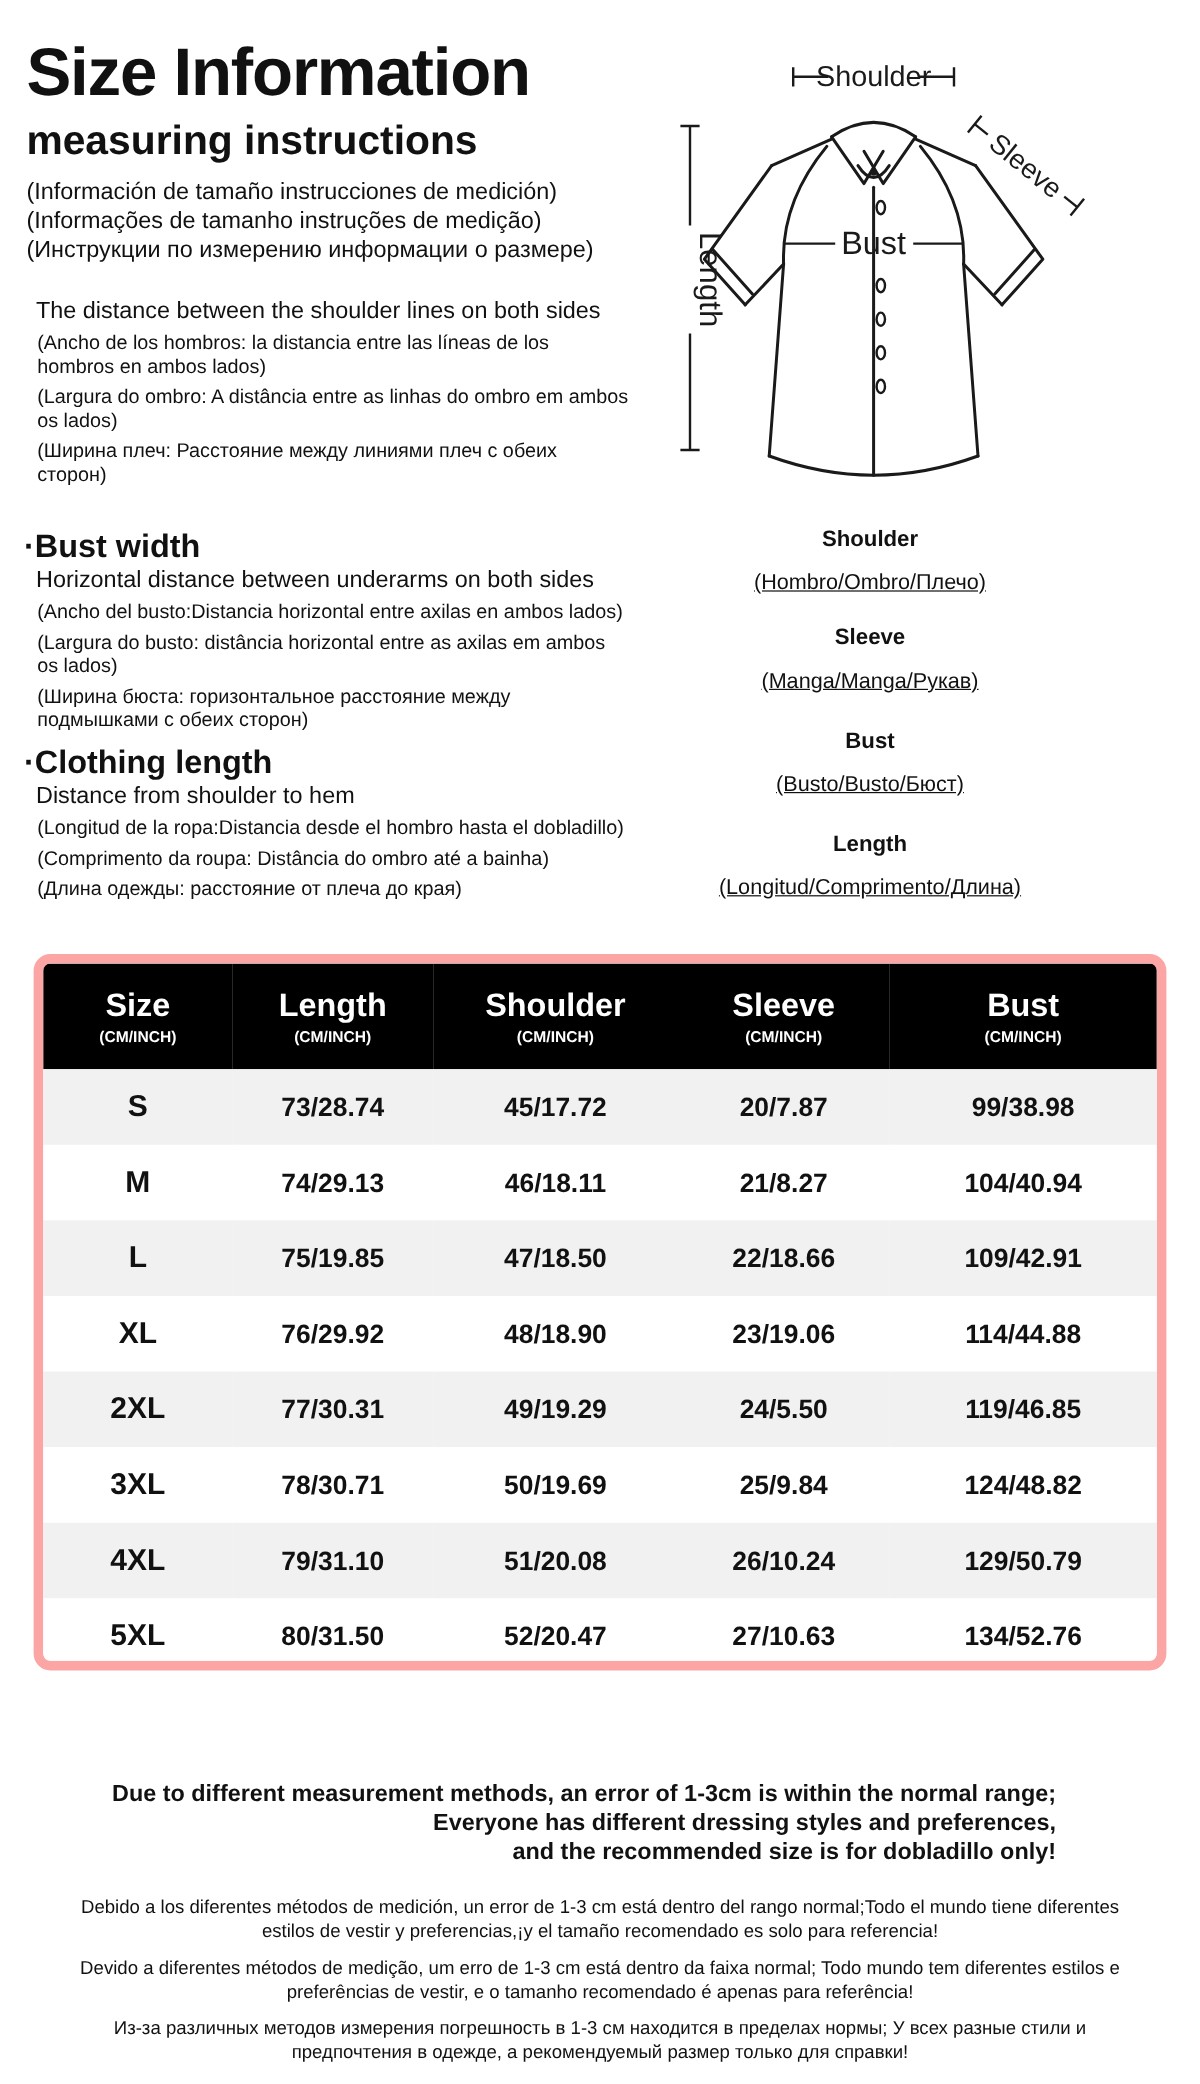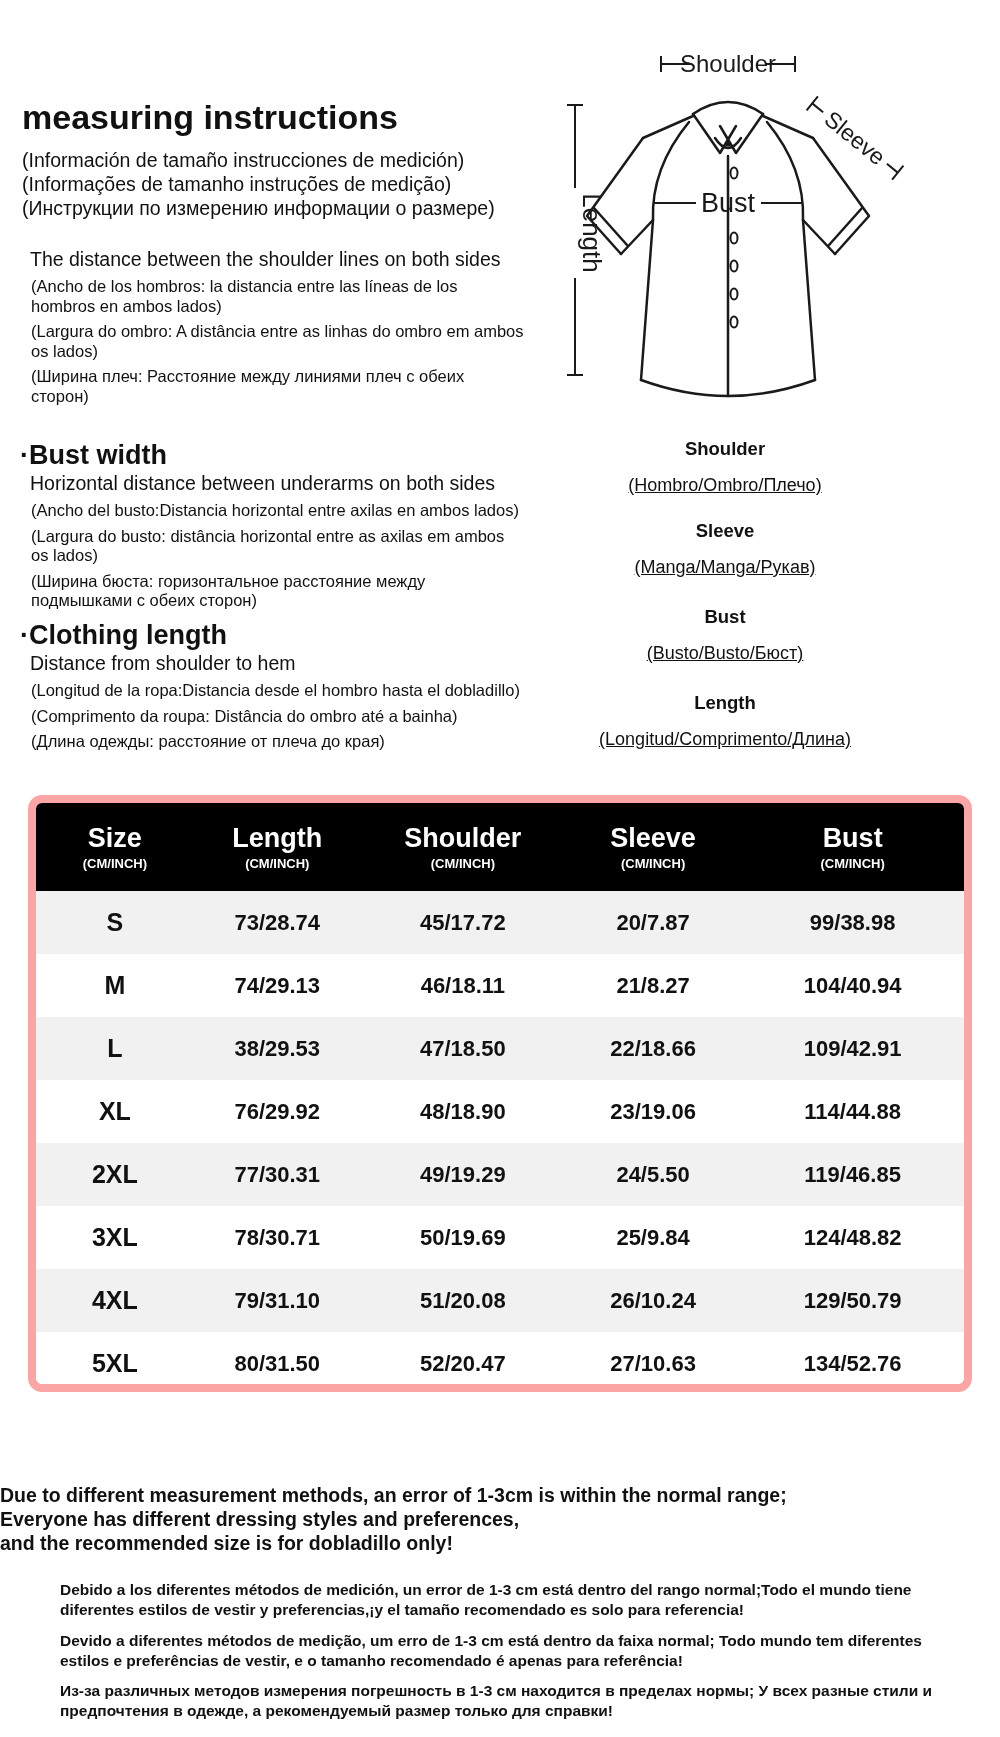--- a/index.html
+++ b/index.html
@@ -22,30 +22,31 @@
   table{width:100%;height:100%;border-collapse:collapse;table-layout:fixed;}
   thead tr{background:#000;color:#fff;height:88px;}
   .h-label{font-size:27px;font-weight:700;line-height:30px;}
   .h-unit{font-size:13px;font-weight:700;margin-top:3px;}
   th,td{text-align:center;vertical-align:middle;padding:0;}
   tbody tr{height:63px;}
   tbody tr:nth-child(odd){background:#f1f1f1;}
   tbody tr:nth-child(even){background:#ffffff;}
   td{font-size:22px;font-weight:700;color:#111;}
   td.size-col{font-size:25px;}
-  .disc-en{left:0;top:1483px;width:880px;text-align:left;font-size:19.5px;font-weight:700;line-height:24px;}
-  .disc-sm{left:60px;width:880px;font-size:15.5px;line-height:19.5px;font-weight:bold;}
+  .disc-en{left:0;top:1483px;width:880px;text-align:right;font-size:19.5px;font-weight:700;line-height:24px;}
+  .disc-sm{left:60px;width:880px;text-align:center;font-size:15.5px;line-height:19.5px;}
   .d-es{top:1580px;} .d-pt{top:1631px;} .d-ru{top:1681px;}
   svg text{font-family:"Liberation Sans",sans-serif;fill:#1a1a1a;}
 </style>
 </head>
 <body>
 
 <div class="page">
 
+  <div class="abs title">Size Information</div>
   <div class="abs subtitle">measuring instructions</div>
   <div class="abs subtrans">
     <div>(Información de tamaño instrucciones de medición)</div>
     <div>(Informações de tamanho instruções de medição)</div>
     <div>(Инструкции по измерению информации о размере)</div>
   </div>
 
   <div class="abs section s1">
     <div class="sec-desc">The distance between the shoulder lines on both sides</div>
     <div class="sec-trans">(Ancho de los hombros: la distancia entre las líneas de los hombros en ambos lados)</div>
@@ -185,21 +186,21 @@
         </tr>
         <tr>
           <td class="size-col">M</td>
           <td>74/29.13</td>
           <td>46/18.11</td>
           <td>21/8.27</td>
           <td>104/40.94</td>
         </tr>
         <tr>
           <td class="size-col">L</td>
-          <td>38/29.53</td>
+          <td>75/19.85</td>
           <td>47/18.50</td>
           <td>22/18.66</td>
           <td>109/42.91</td>
         </tr>
         <tr>
           <td class="size-col">XL</td>
           <td>76/29.92</td>
           <td>48/18.90</td>
           <td>23/19.06</td>
           <td>114/44.88</td>

